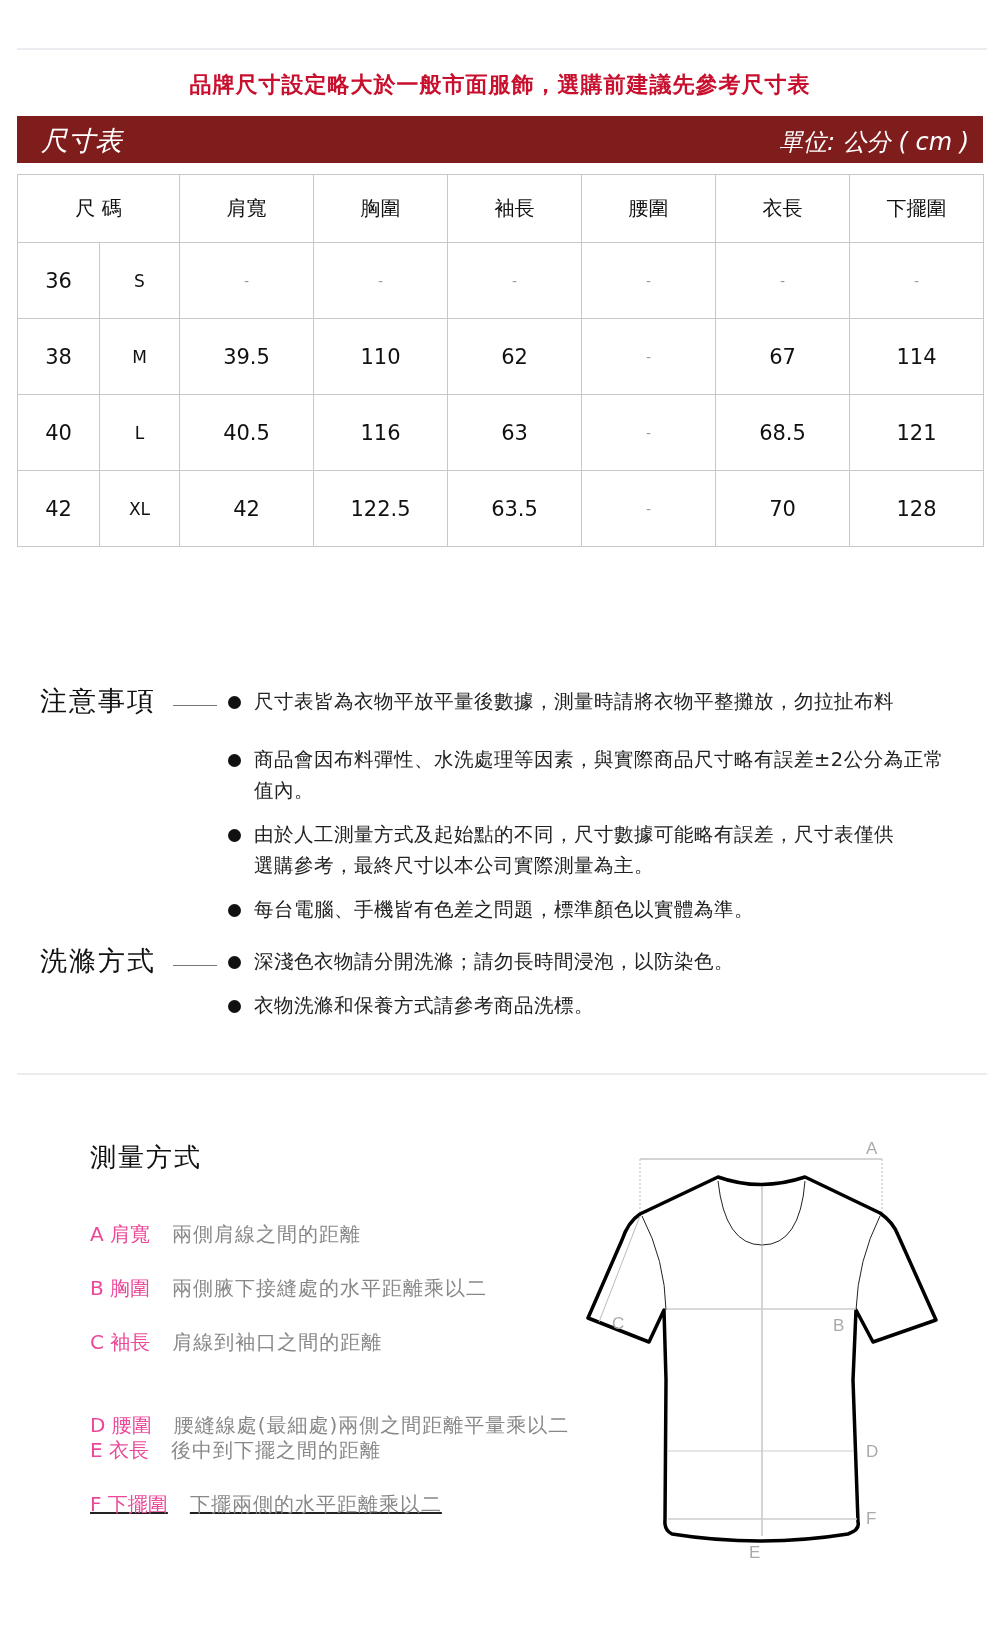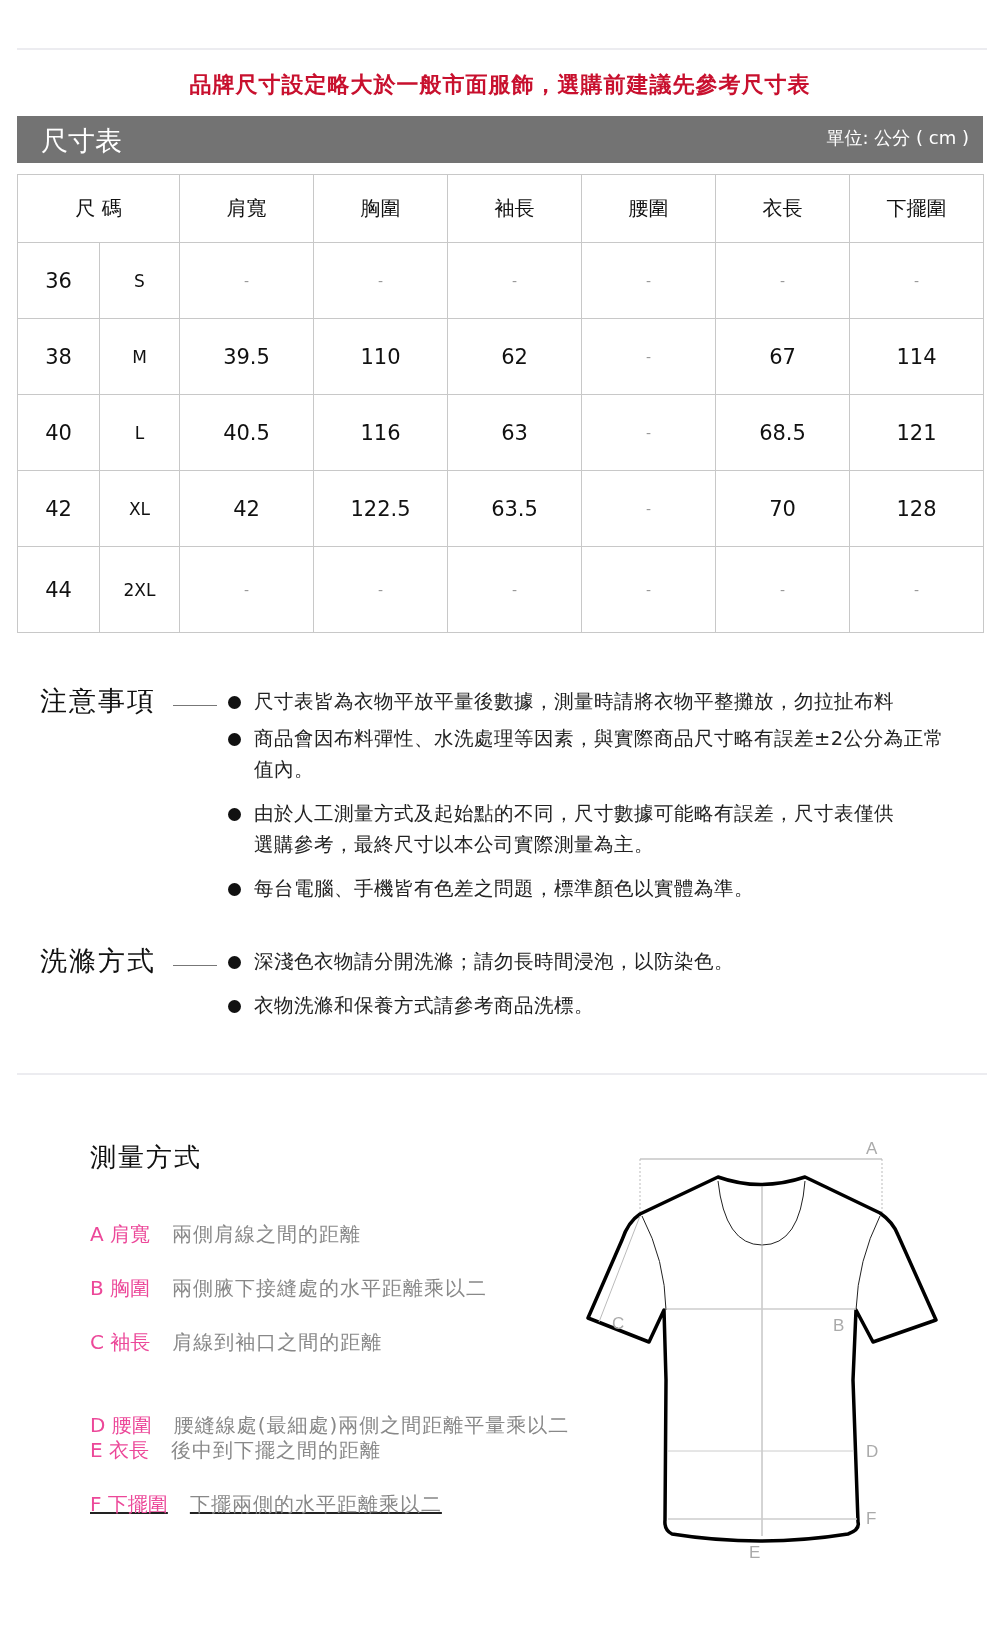--- a/index.html
+++ b/index.html
@@ -7,24 +7,24 @@
     width: 1000px; height: 1628px; background: #ffffff; position: relative;
     font-family: "DejaVu Sans", "Liberation Sans", sans-serif; color: #222; overflow: hidden;
   }
   .sep { position: absolute; left: 17px; width: 970px; height: 2px; background: #ececf0; }
   .notice {
     position: absolute; top: 70px; left: 0; width: 1000px; text-align: center;
     color: #c8102e; font-size: 22px; font-weight: bold; letter-spacing: 1px;
   }
   .titlebar {
     position: absolute; top: 116px; left: 17px; width: 966px; height: 47px;
-    background: #737373; color: #fff;
+    background: #7f1d1d; color: #fff; font-style: italic;
   }
   .titlebar .t { position: absolute; left: 24px; top: 7px; font-size: 27px; }
-  .titlebar .u { position: absolute; right: 14px; top: 10px; font-size: 18px; }
+  .titlebar .u { position: absolute; right: 14px; top: 10px; font-size: 24px; }
   table.size {
     position: absolute; top: 174px; left: 17px; width: 966px; border-collapse: collapse;
     table-layout: fixed;
   }
   table.size td, table.size th {
     border: 1px solid #c8c8c8; text-align: center; font-weight: normal; color: #111;
   }
   table.size th { height: 68px; font-size: 20px; }
   table.size td { height: 76px; font-size: 21px; }
   table.size td.dash { color: #999; font-size: 14px; }
@@ -110,37 +110,27 @@
   <tr>
     <td>42</td>
     <td class="sz">XL</td>
     <td>42</td>
     <td>122.5</td>
     <td>63.5</td>
     <td class="dash">-</td>
     <td>70</td>
     <td>128</td>
   </tr>
-  <tr class="last">
-    <td>44</td>
-    <td class="sz">2XL</td>
-    <td class="dash">-</td>
-    <td class="dash">-</td>
-    <td class="dash">-</td>
-    <td class="dash">-</td>
-    <td class="dash">-</td>
-    <td class="dash">-</td>
-  </tr>
 </tbody>
   </table>
 
 <div class="section-title" style="top:683px;">注意事項</div>
 <div class="dashline" style="top:705px;"></div>
 <div class="bullets" style="top:686px;">
-  <div class="bullet" style="margin-bottom:6px;">尺寸表皆為衣物平放平量後數據，測量時請將衣物平整攤放，勿拉扯布料</div>
+  <div class="bullet" style="margin-bottom:27px;">尺寸表皆為衣物平放平量後數據，測量時請將衣物平整攤放，勿拉扯布料</div>
   <div class="bullet" style="width:730px;margin-bottom:13px;">商品會因布料彈性、水洗處理等因素，與實際商品尺寸略有誤差±2公分為正常值內。</div>
   <div class="bullet" style="width:680px;margin-bottom:13px;">由於人工測量方式及起始點的不同，尺寸數據可能略有誤差，尺寸表僅供選購參考，最終尺寸以本公司實際測量為主。</div>
   <div class="bullet">每台電腦、手機皆有色差之問題，標準顏色以實體為準。</div>
 </div>
 
 <div class="section-title" style="top:943px;">洗滌方式</div>
 <div class="dashline" style="top:965px;"></div>
 <div class="bullets" style="top:946px;">
   <div class="bullet" style="margin-bottom:13px;">深淺色衣物請分開洗滌；請勿長時間浸泡，以防染色。</div>
   <div class="bullet">衣物洗滌和保養方式請參考商品洗標。</div>

